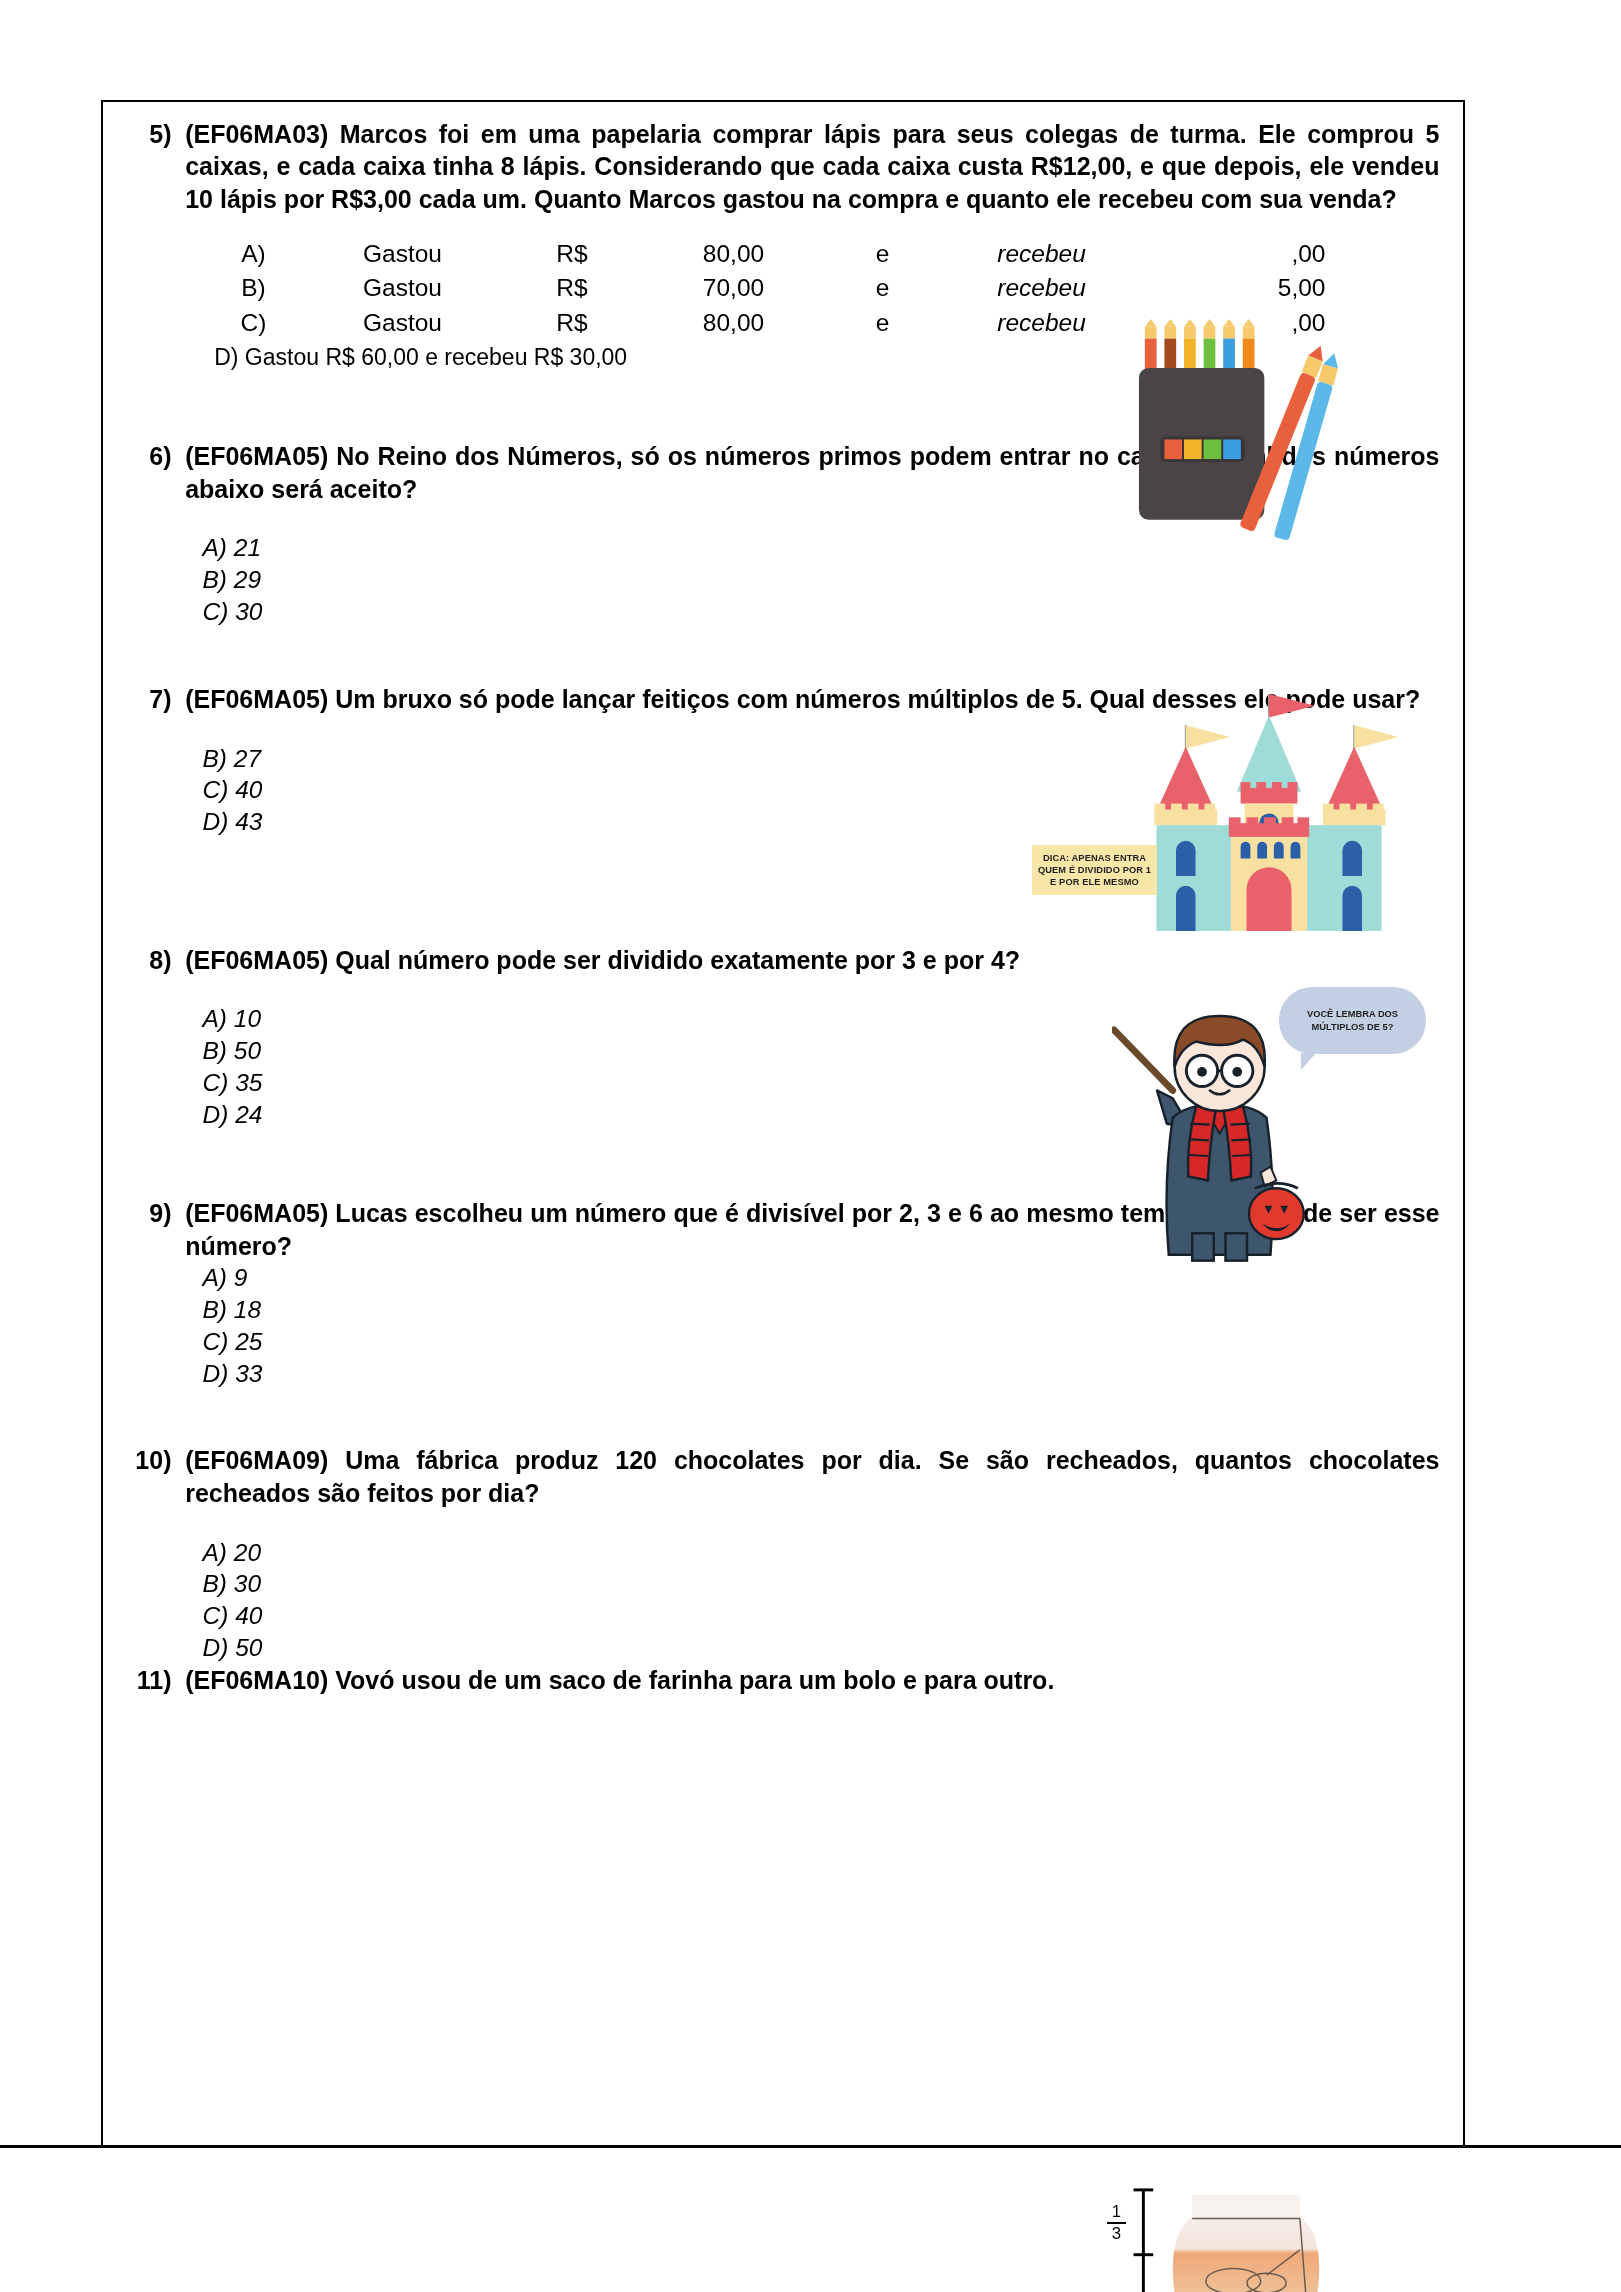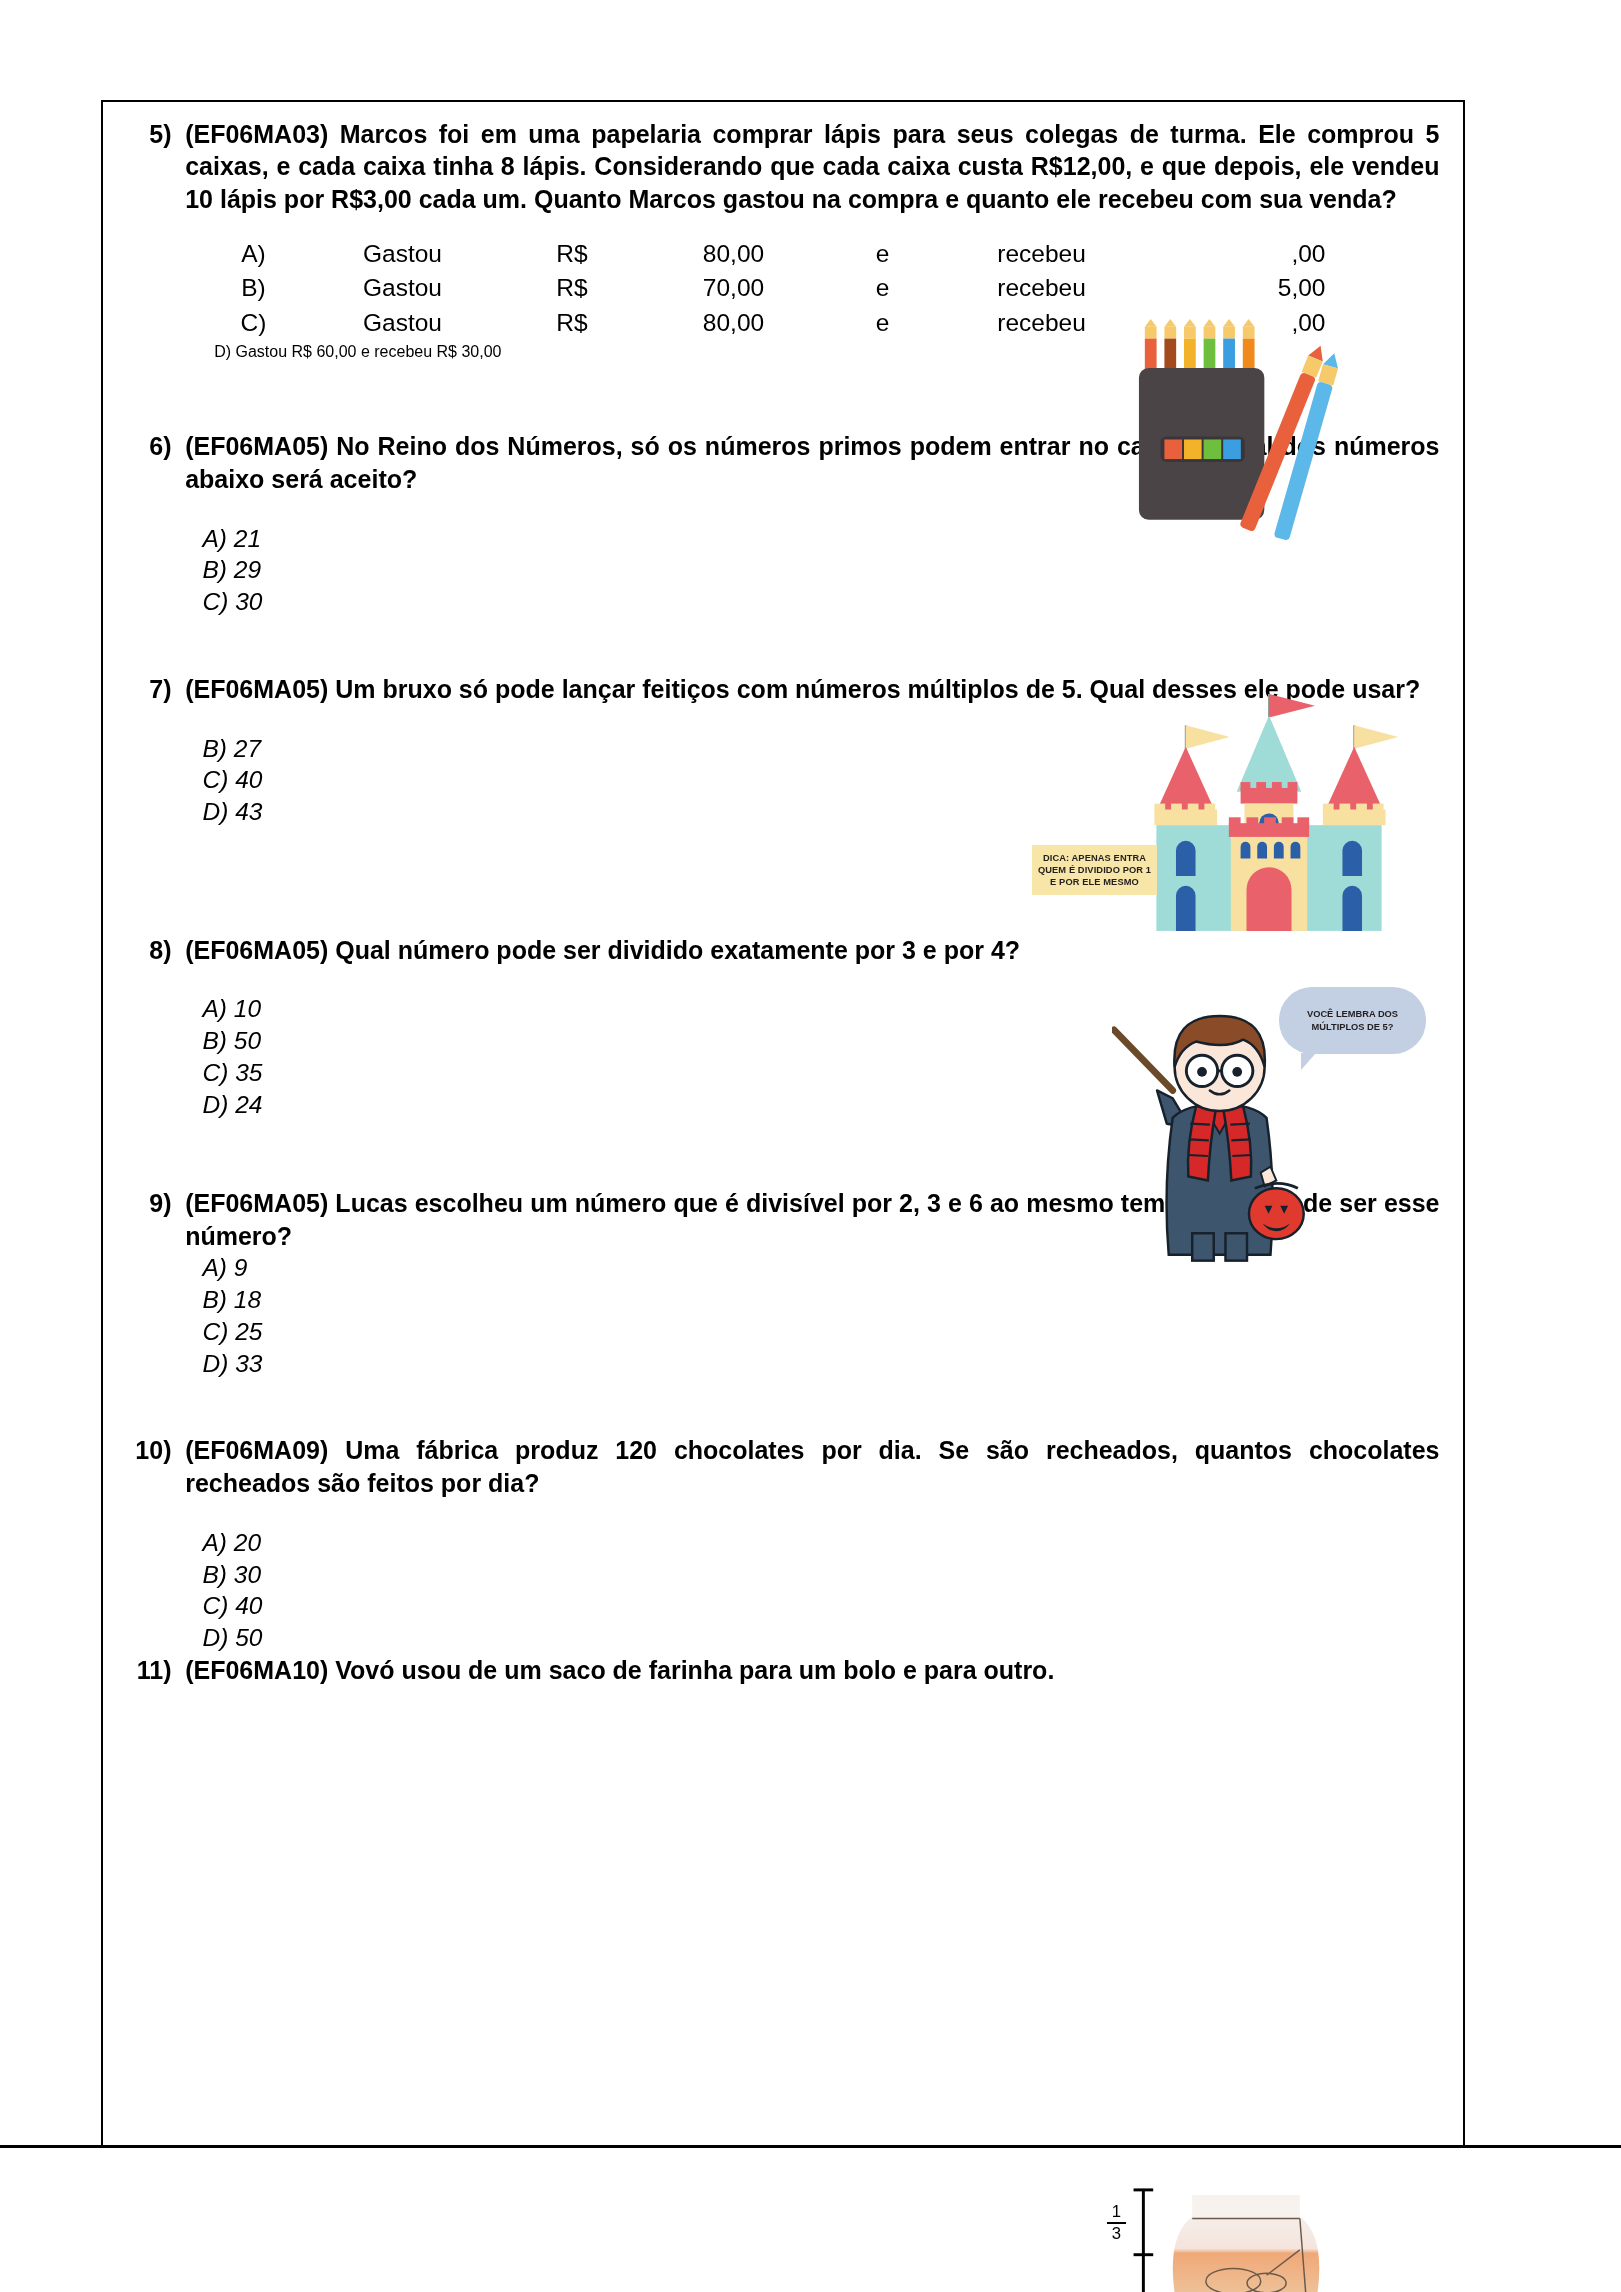--- a/index.html
+++ b/index.html
@@ -84,25 +84,25 @@
   .opts-table .row {
     display: flex;
     align-items: baseline;
     white-space: nowrap;
   }
   .opts-table .c-label { width: 106px; text-align: center; }
   .opts-table .c-verb  { width: 192px; text-align: center; }
   .opts-table .c-cur   { width: 147px; text-align: center; }
   .opts-table .c-val   { width: 176px; text-align: center; }
   .opts-table .c-and   { width: 122px; text-align: center; }
-  .opts-table .c-verb2 { width: 196px; text-align: center; }
+  .opts-table .c-verb2 { width: 196px; text-align: center; font-style: italic; }
   .opts-table .c-val2  { width: 186px; text-align: right; }
   .opt-d-line {
     margin-left: 13.7px;
-    font-size: 16px;
+    font-size: 23px;
     line-height: 1.42;
     white-space: pre;
   }
 
   
   .fig { position: absolute; }
 
   
   #fig-pencils { left: 1127px; top: 319px; width: 211px; height: 240px; }
 

